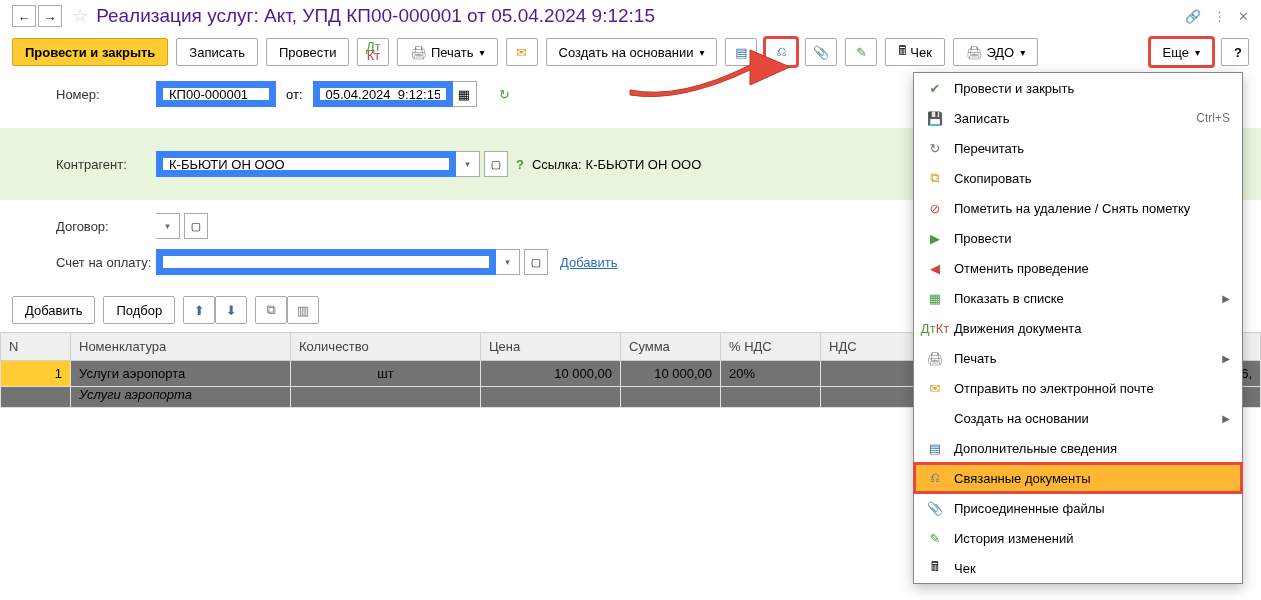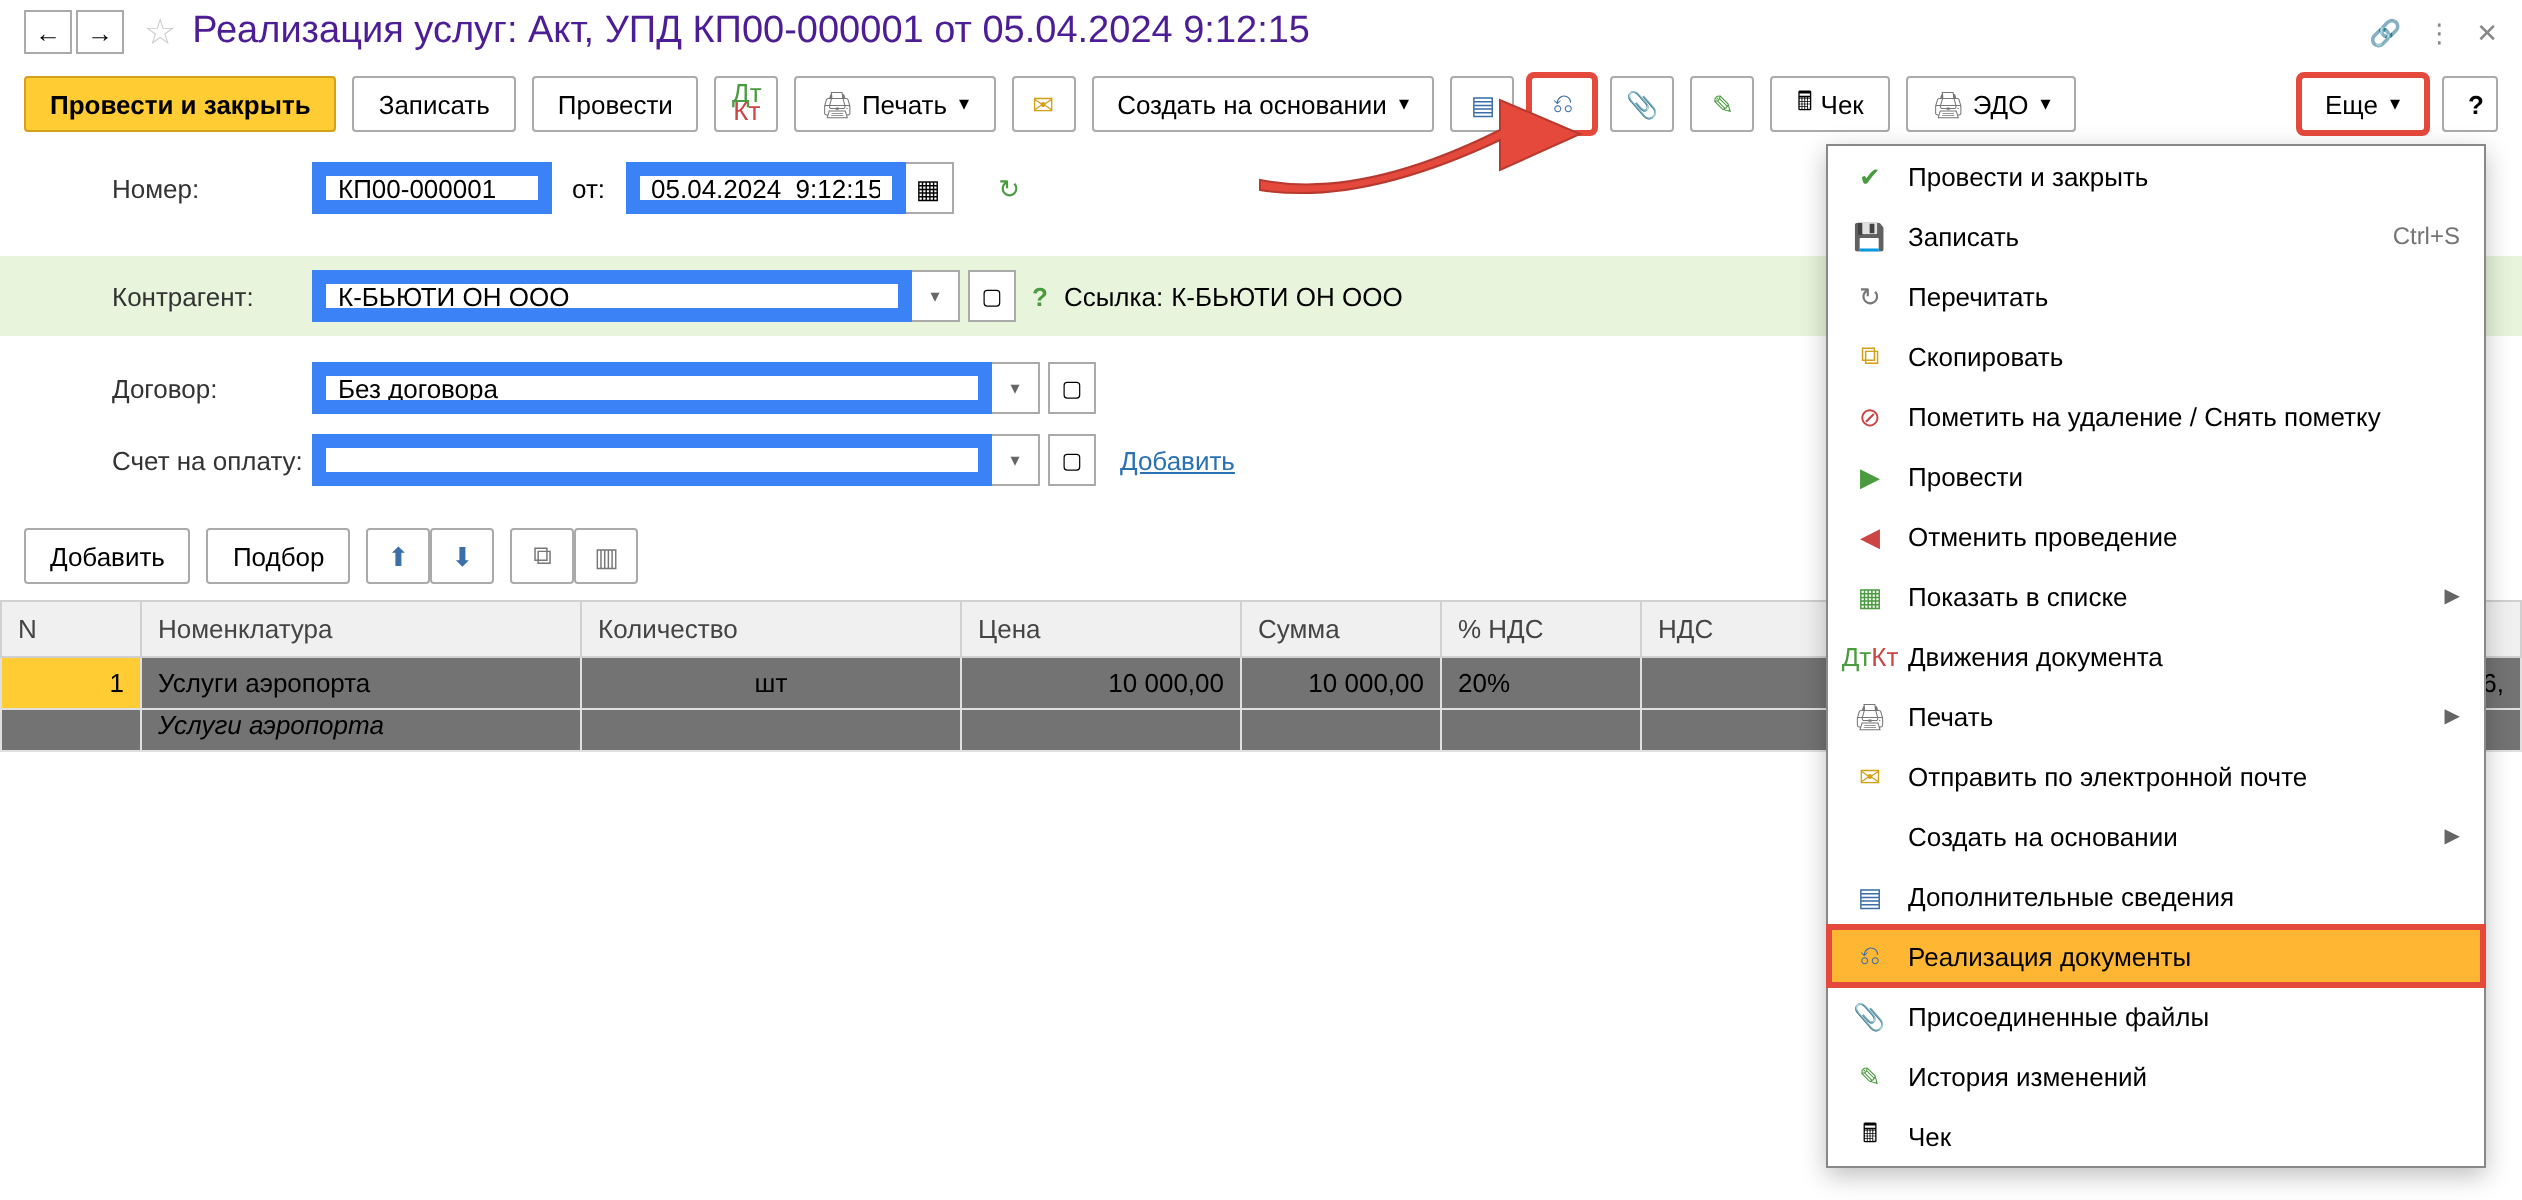--- a/index.html
+++ b/index.html
@@ -22,21 +22,21 @@
   .form-area { padding: 8px 12px; }
   .form-row { display: flex; align-items: center; margin-bottom: 8px; min-height: 28px; }
   .form-label { width: 100px; color: #333; margin-left: 44px; }
   .form-input { border: 7px solid #3b82f6; padding: 4px 6px; height: 26px; background: #fff; }
   .form-input-wide { width: 300px; }
   .input-group { display: flex; }
   .input-btn { width: 24px; height: 26px; border: 1px solid #aaa; border-left: none; background: #fff; display: flex; align-items: center; justify-content: center; font-size: 11px; cursor: pointer; }
   .link { color: #2970b5; text-decoration: underline; cursor: pointer; }
   .link-dashed { text-decoration: none; border-bottom: 1px dashed #2970b5; }
   
-  .row-highlight { background: #e8f5dc; padding: 6px 12px; margin: 4px 0; }
+  .row-highlight { background: #e8f5dc; padding: 22px 12px; margin: 4px 0; }
   
   .right-info { position: absolute; right: 30px; }
   .right-label { color: #333; margin-right: 8px; }
   
   .table-toolbar { display: flex; gap: 8px; padding: 4px 12px; }
   
   .data-table { width: 100%; border-collapse: collapse; margin-top: 4px; }
   .data-table th { background: #f0f0f0; border: 1px solid #d0d0d0; padding: 6px 8px; text-align: left; font-weight: normal; color: #444; }
   .data-table td { border: 1px solid #e0e0e0; padding: 5px 8px; }
   .row-yellow td { background: #737373; }
@@ -158,21 +158,20 @@
       <span class="right-label">Расчеты:</span>
       <span class="link link-dashed">Сро</span>
     </div>
   </div>
 </div>
 
 <div class="form-area">
   <div class="form-row">
     <span class="form-label">Договор:</span>
     <div class="input-group">
-      <input class="form-input" style="width: 340px;" value="Без договора">
       <button class="input-btn">
           <span class="icon-dd">▾</span>
         </button>
       <button class="input-btn" style="border-left:1px solid #aaa;margin-left:4px">▢</button>
     </div>
     <div class="right-info">
       <span class="link link-dashed">НДC</span>
     </div>
   </div>
   <div class="form-row">
@@ -297,21 +296,21 @@
       <span class="menu-icon"></span>
       <span>Создать на основании</span>
       <span class="menu-arrow">▶</span>
     </div>
   <div class="menu-item">
       <span class="menu-icon ic-blue">▤</span>
       <span>Дополнительные сведения</span>
     </div>
   <div class="menu-item menu-item-hl">
       <span class="menu-icon ic-blue">⎌</span>
-      <span>Реализация документы</span>
+      <span>Связанные документы</span>
     </div>
   <div class="menu-item">
       <span class="menu-icon ic-gray">📎</span>
       <span>Присоединенные файлы</span>
     </div>
   <div class="menu-item">
       <span class="menu-icon ic-green">✎</span>
       <span>История изменений</span>
     </div>
   <div class="menu-item">

